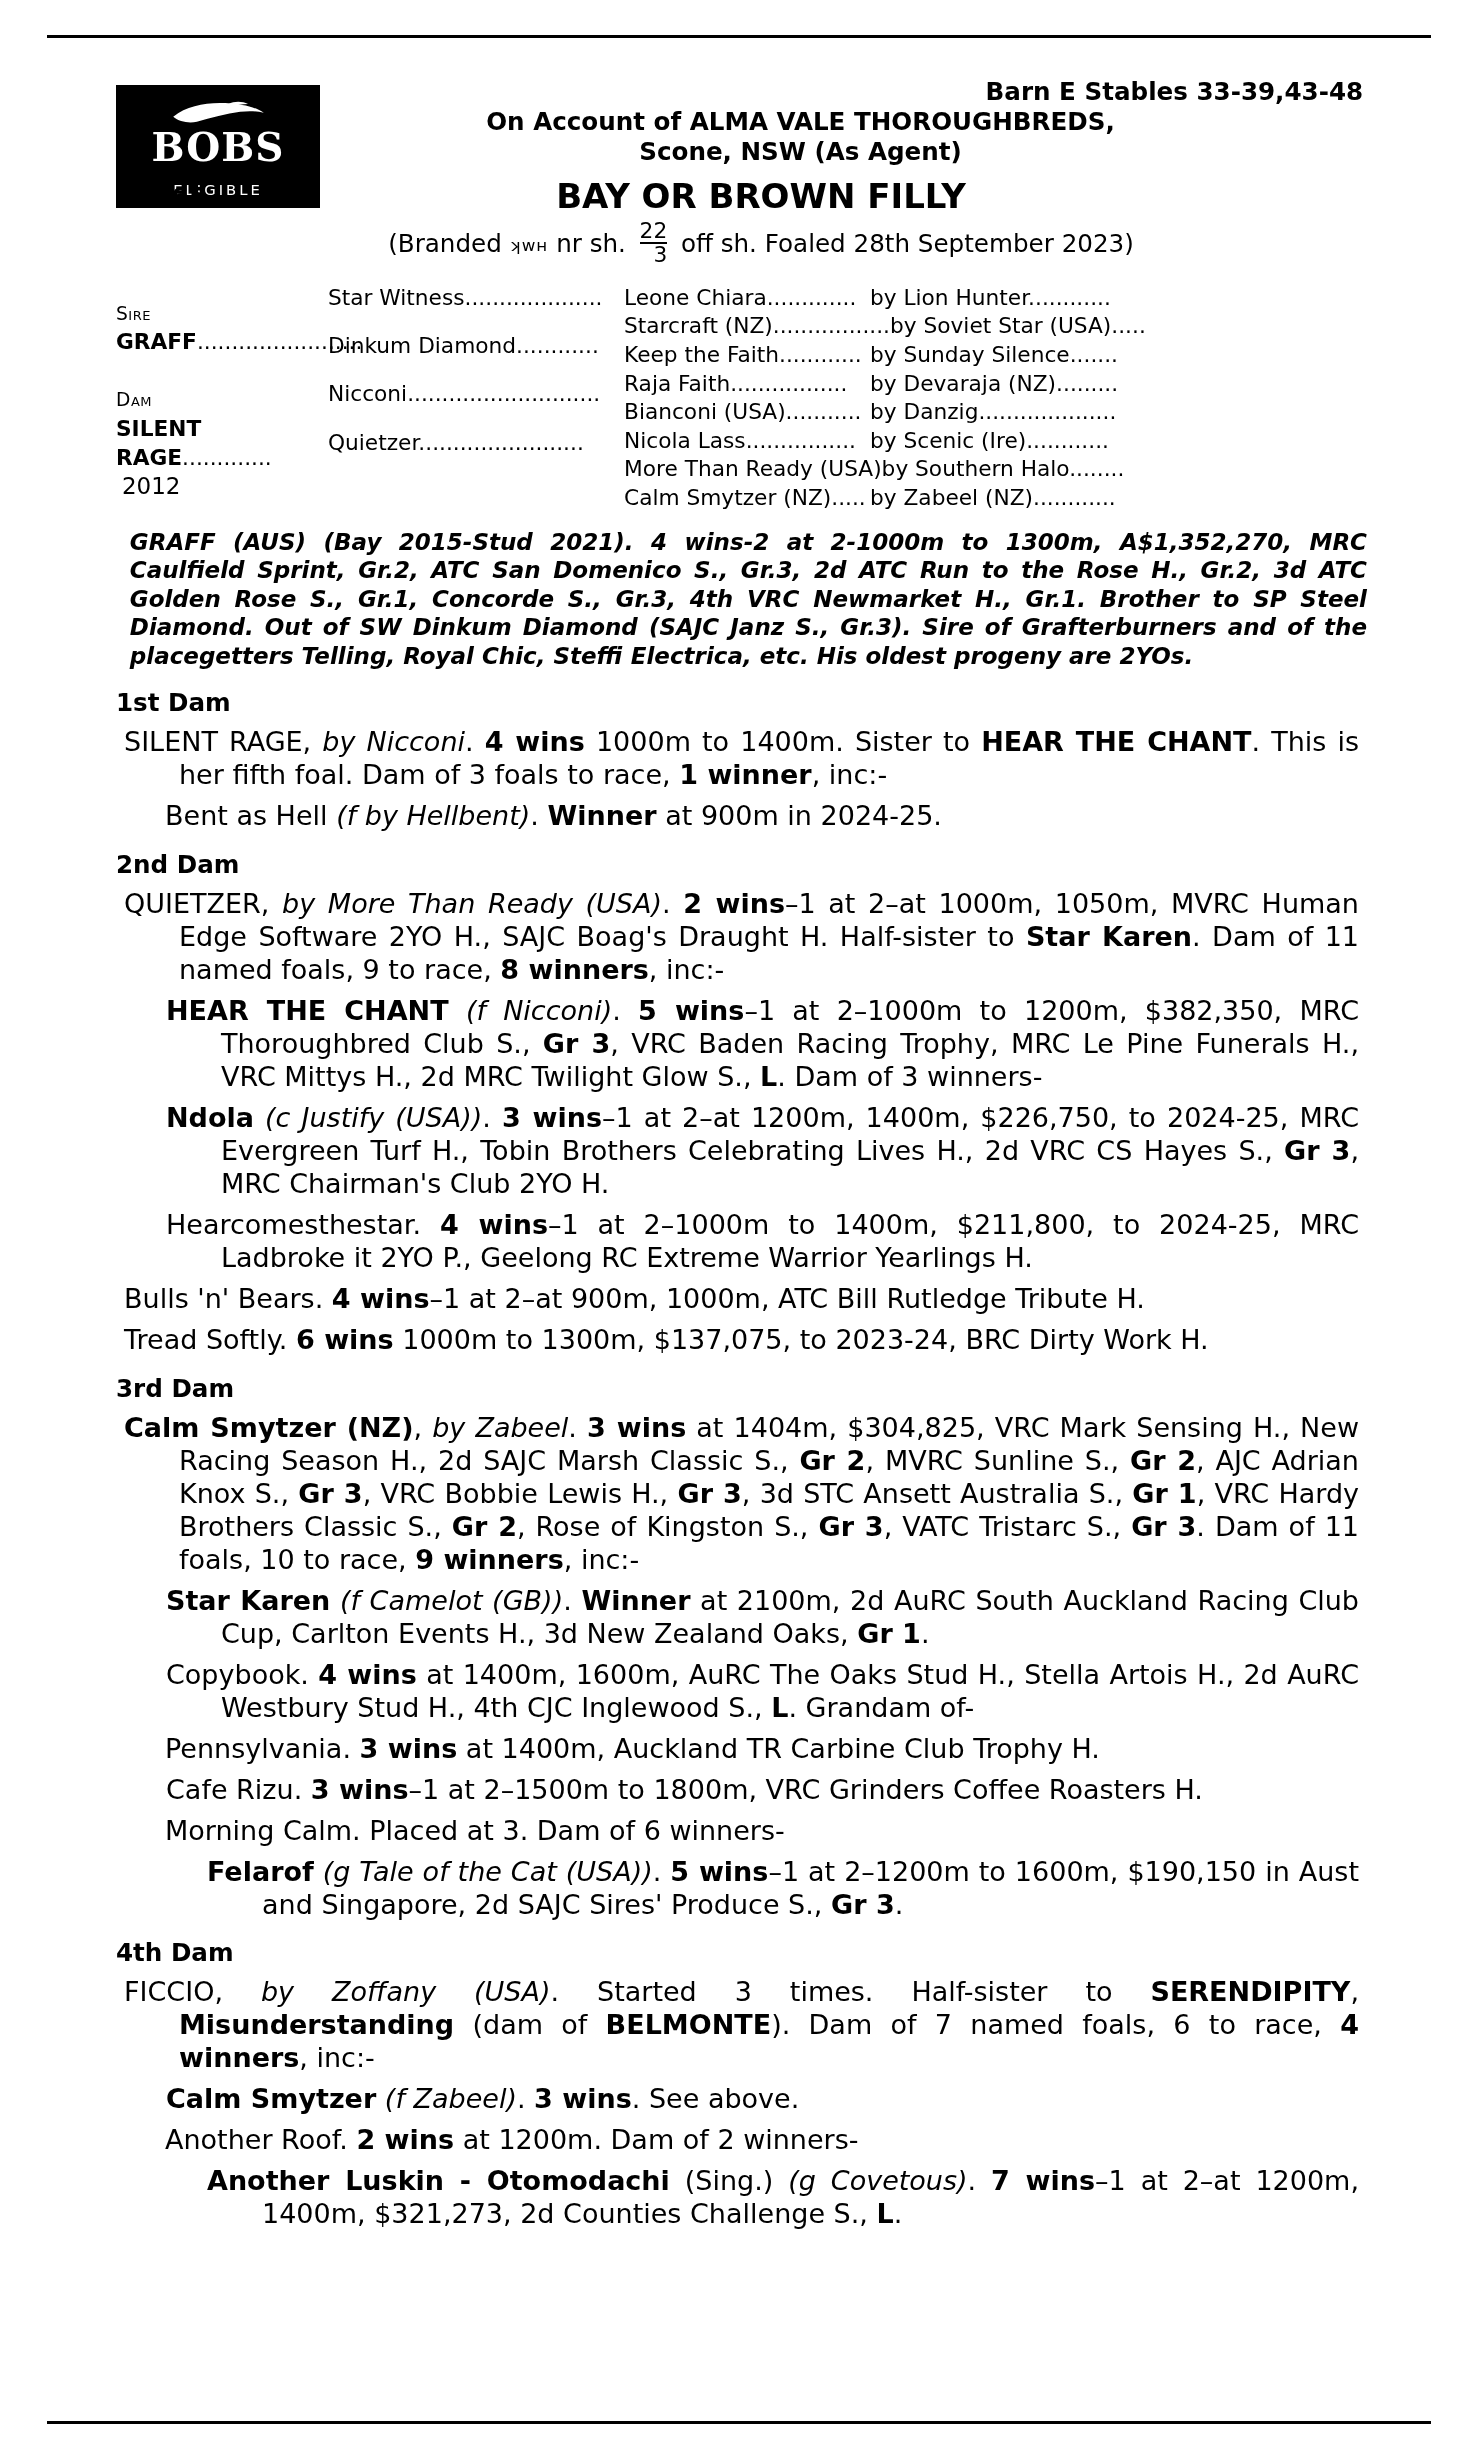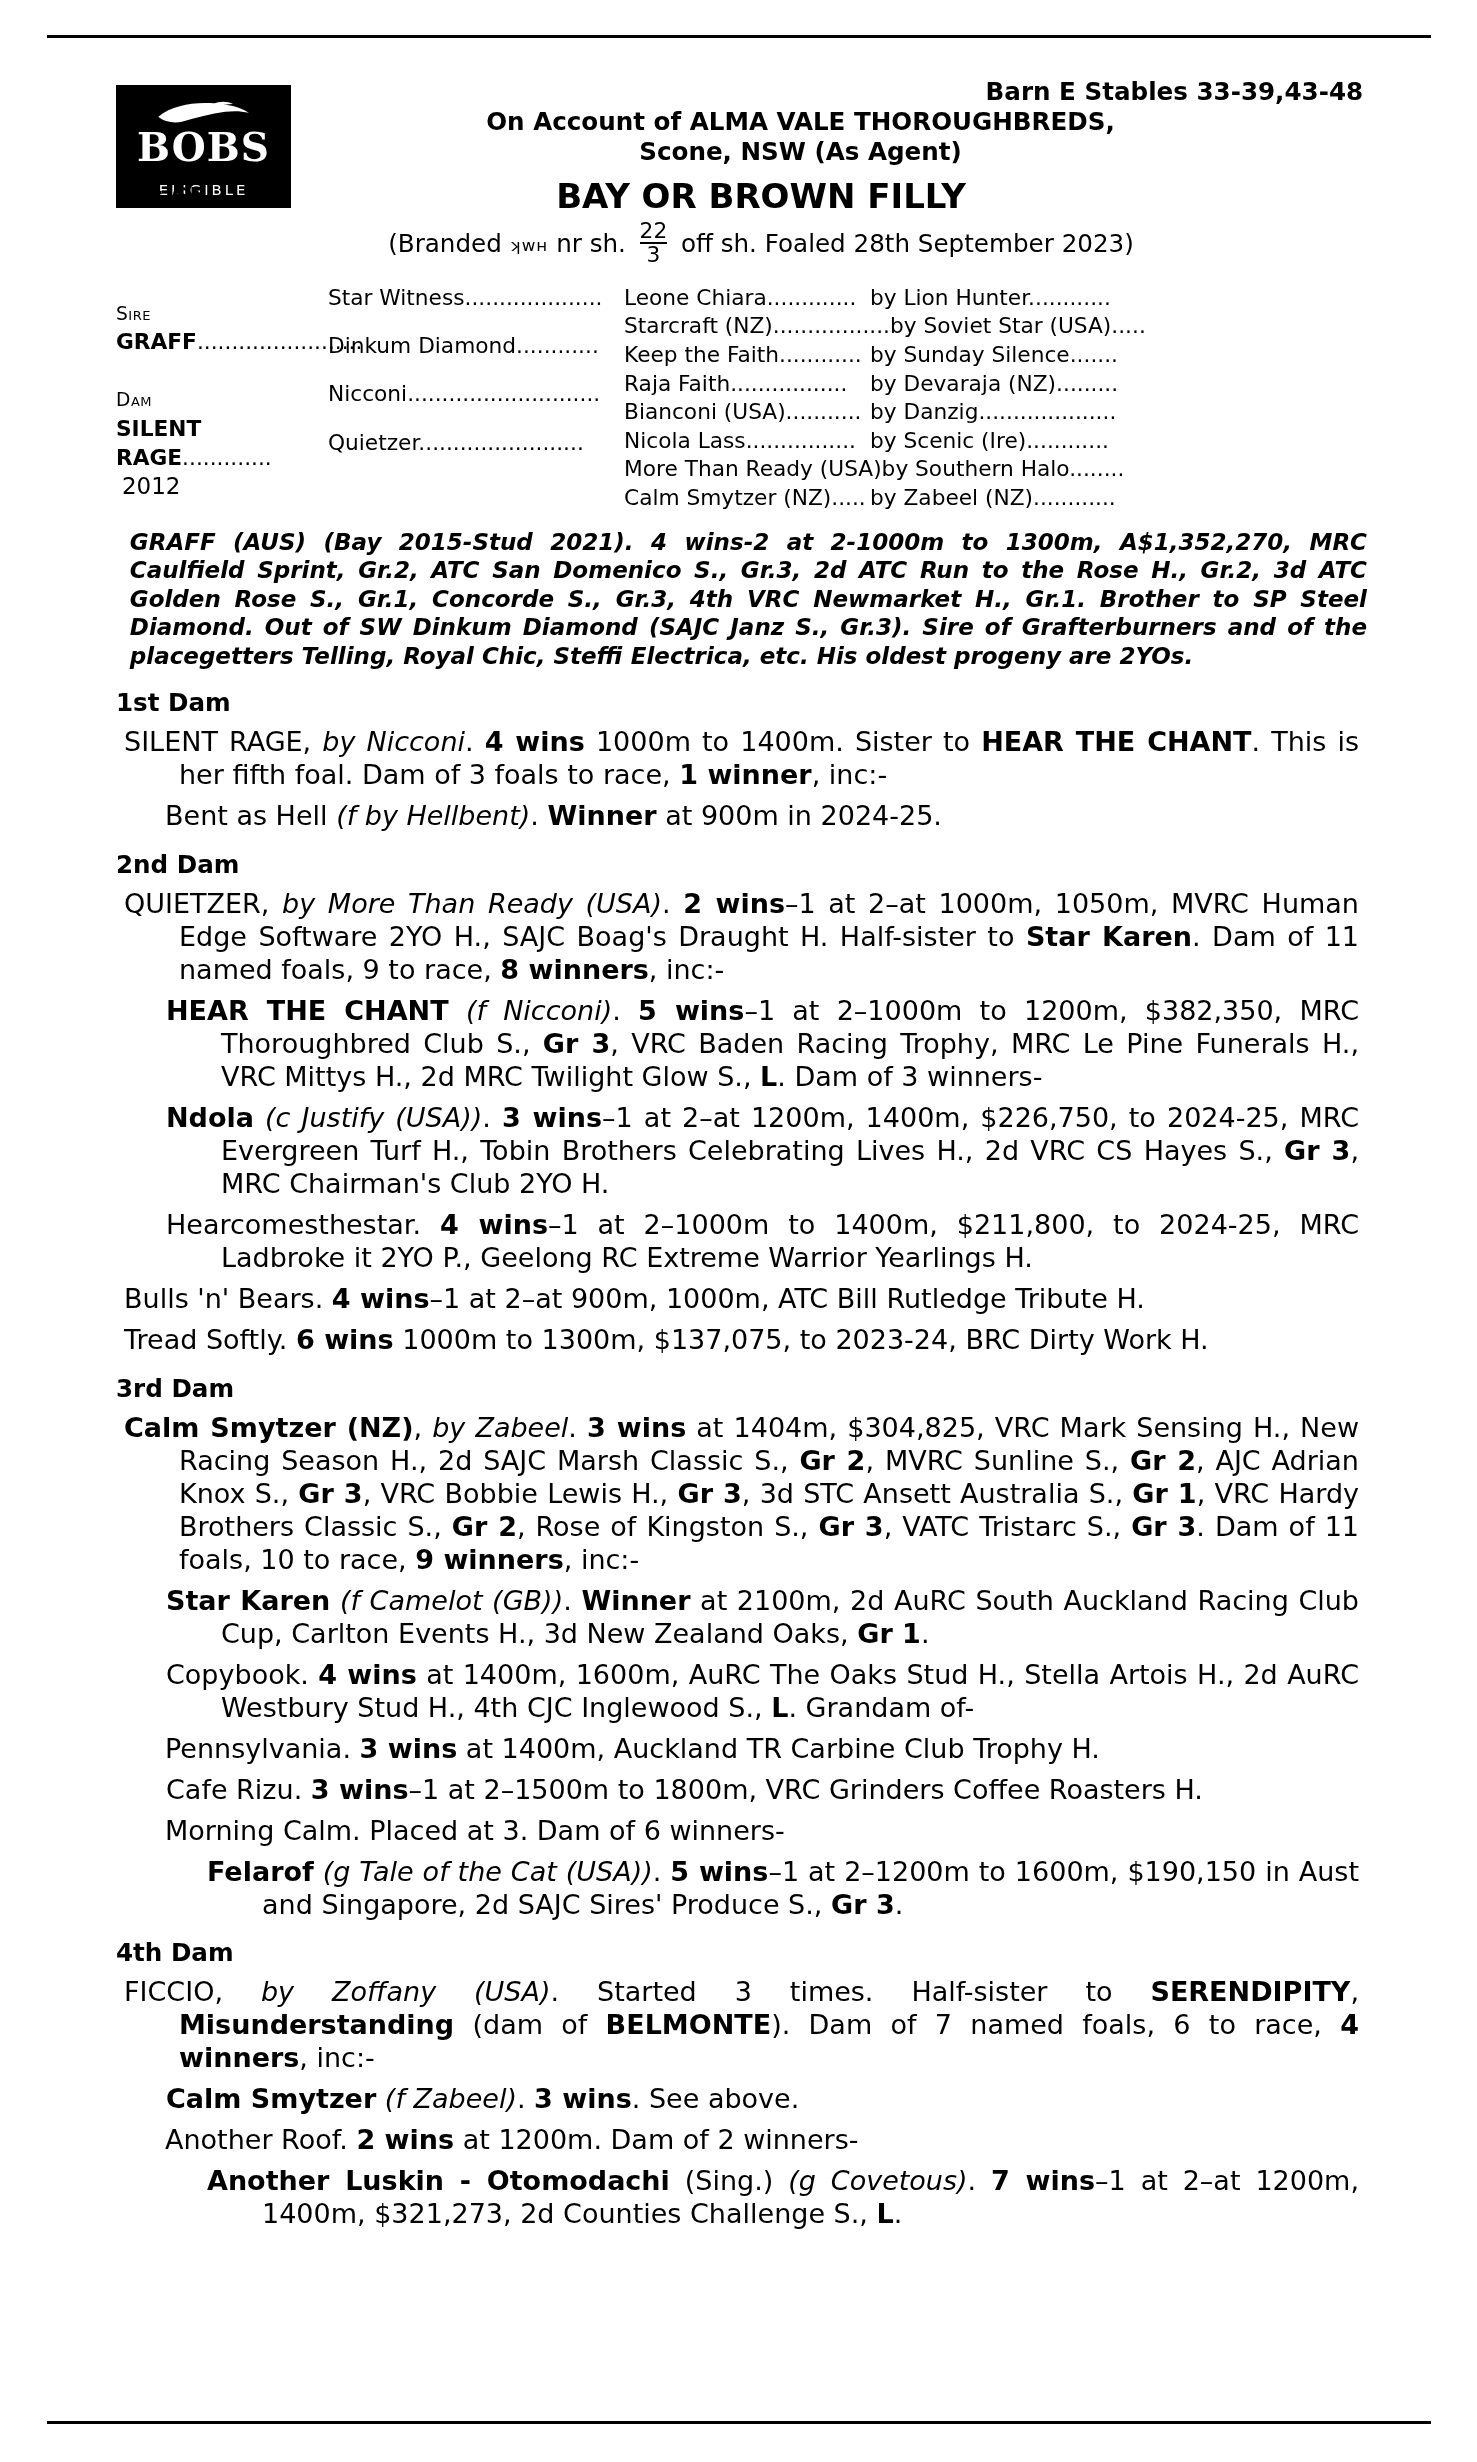--- a/index.html
+++ b/index.html
@@ -44,21 +44,21 @@
 
   
   .header-row {
     position: relative;
     min-height: 146px;
   }
   .bobs-logo {
     position: absolute;
     left: 0;
     top: 7.9px;
-    width: 175px;
+    width: 204px;
     height: 123px;
     background: #000;
     color: #fff;
     text-align: center;
     box-sizing: border-box;
     padding-top: 13.8px;
   }
   .bobs-swoosh {
     width: 95px;
     height: 25.6px;
@@ -119,21 +119,21 @@
     padding-left: 39px;
   }
   .brand-glyph {
     font-size: 16.7px;
     letter-spacing: 1px;
     vertical-align: middle;
   }
   .frac {
     display: inline-block;
     vertical-align: middle;
-    text-align: center;
+    text-align: right;
     font-size: 21.7px;
     line-height: 21.7px;
     margin: 0 5.9px;
     position: relative;
     top: -2px;
   }
   .frac .num { display: block; }
   .frac .den { display: block; border-top: 2px solid #000; }
 
   

